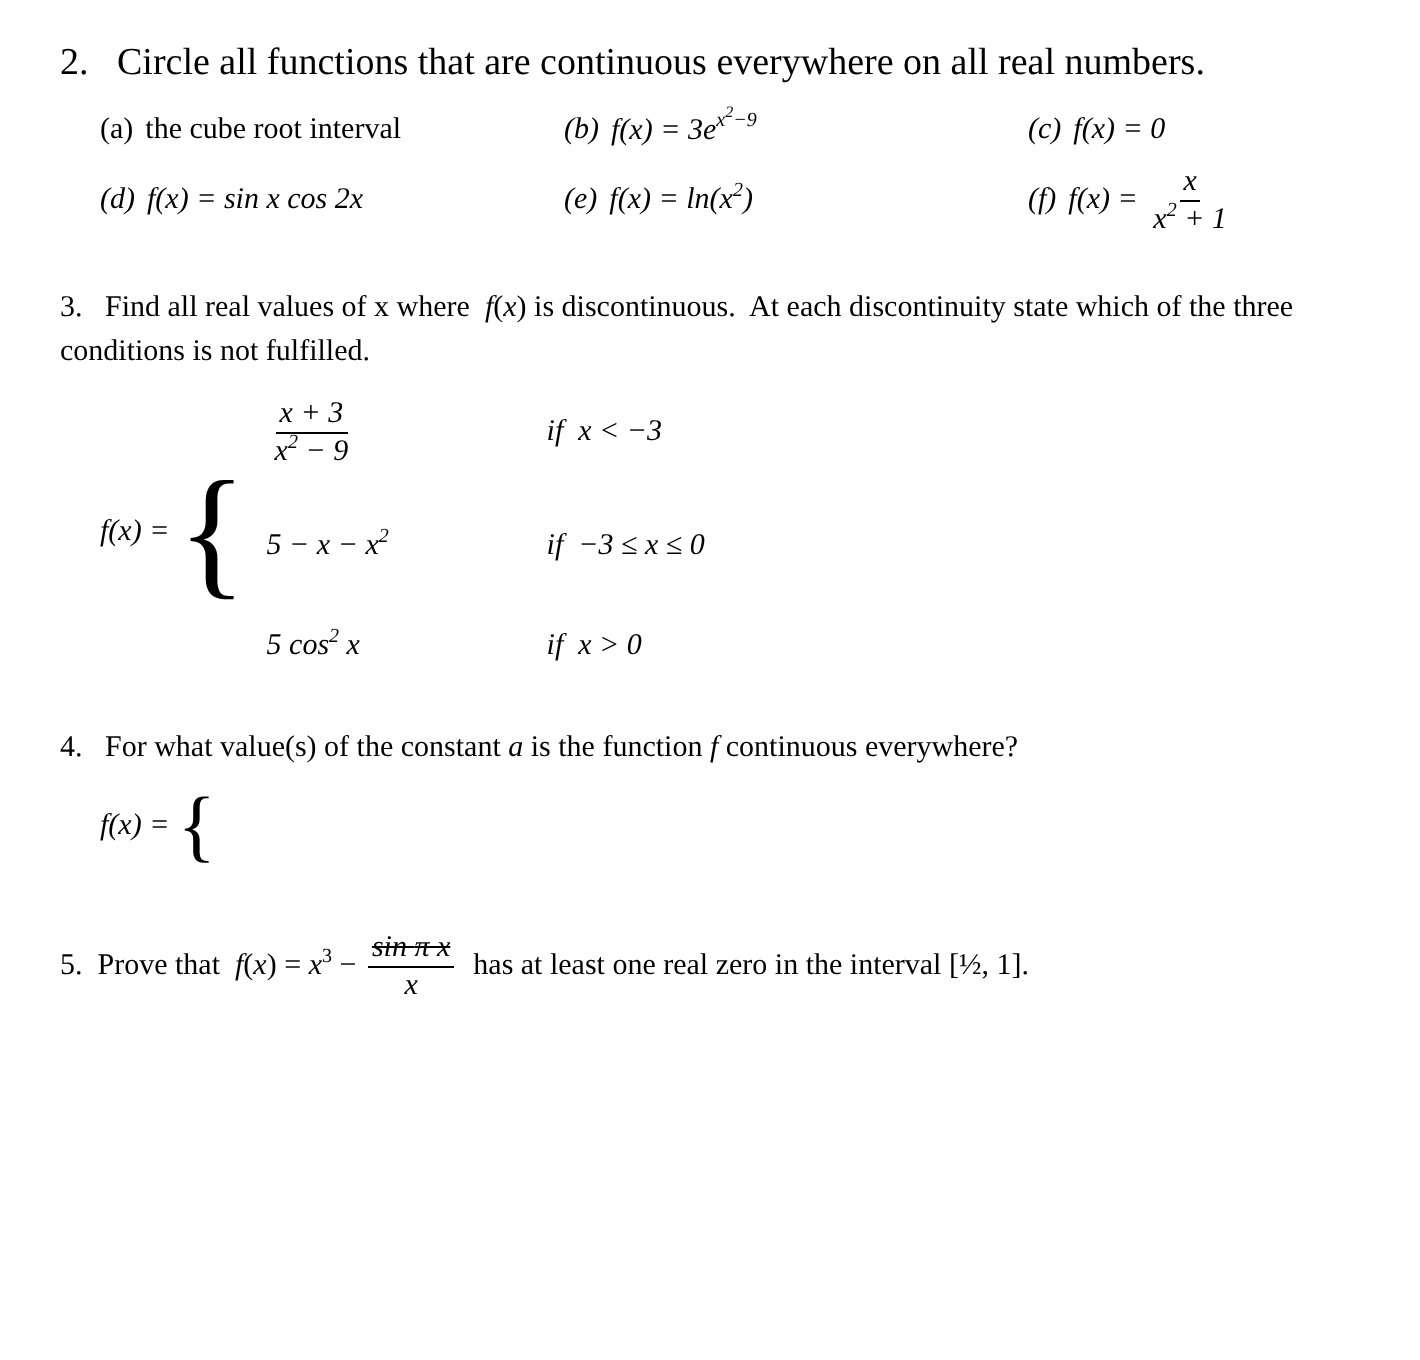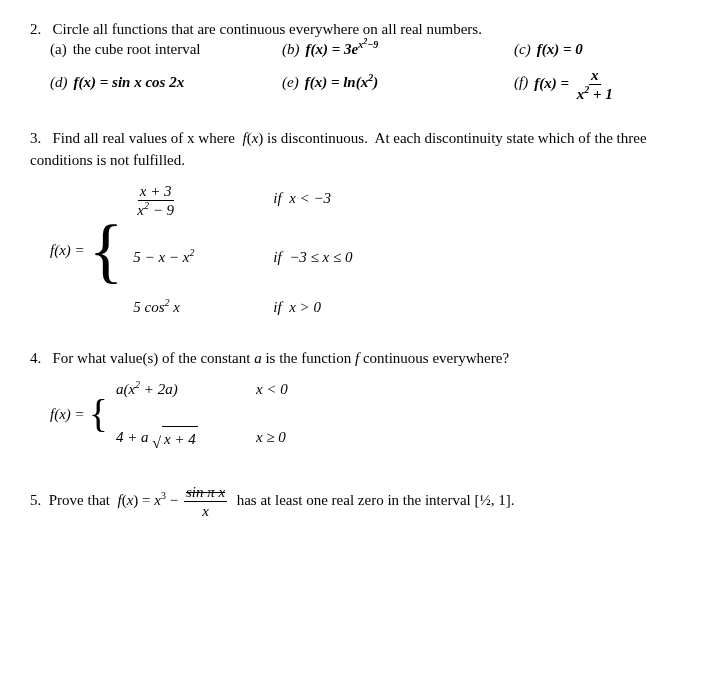--- a/index.html
+++ b/index.html
@@ -16,21 +16,22 @@
       width: 710px;
       min-height: 680px;
       padding: 18px 30px 18px 30px;
     }
 
     .problem {
       margin-bottom: 24px;
     }
 
     .problem-header {
-      font-size: 15px;
+      font-size: 19px;
+      margin-bottom: 10px;
       line-height: 1.5;
     }
 
     .options-row {
       display: flex;
       flex-direction: row;
       align-items: baseline;
       margin-bottom: 8px;
       padding-left: 20px;
       gap: 0;
@@ -50,21 +51,20 @@
     }
 
     .option-label-plain {
       font-style: normal;
       margin-right: 6px;
       white-space: nowrap;
     }
 
     .math {
       font-style: italic;
-      font-weight: bold;
     }
 
     .fraction {
       display: inline-flex;
       flex-direction: column;
       align-items: center;
       vertical-align: middle;
       font-style: italic;
       margin: 0 2px;
     }
@@ -248,38 +248,20 @@
 
 <div class="problem" style="margin-top: 28px;">
   <div class="problem4-text">
     <span>4.</span>
     &nbsp;&nbsp;For what value(s) of the constant <i>a</i> is the function <i>f</i> continuous everywhere?
   </div>
 
   <div class="piecewise-container" style="margin-left:20px; margin-top:6px;">
     <span class="piecewise-label"><i>f</i>(<i>x</i>) =</span>
     <span class="big-brace-sm" style="margin-right:8px;">{</span>
-    <div class="piecewise-cases">
-      <div class="piecewise-case">
-        <span class="case-expr">
-          <i>a</i>(<i>x</i><span class="sup">2</span> + 2<i>a</i>)
-        </span>
-        <span class="case-cond"><i>x</i> &lt; 0</span>
-      </div>
-      <div class="piecewise-case" style="margin-top:4px;">
-        <span class="case-expr">
-          4 + <i>a</i>
-          <span style="display:inline-flex; align-items:flex-end; vertical-align:middle;">
-            <span style="font-size:16px; line-height:1; margin-right:1px;">√</span>
-            <span style="border-top:1px solid #000; padding:0 2px; font-style:italic;"><i>x</i> + 4</span>
-          </span>
-        </span>
-        <span class="case-cond"><i>x</i> ≥ 0</span>
-      </div>
-    </div>
   </div>
 </div>
 
 <div class="problem" style="margin-top: 32px;">
   <div class="problem5-text">
     <span>5.</span>
     &nbsp;Prove that &nbsp;<i>f</i>(<i>x</i>) = <i>x</i><span class="sup">3</span> −
     <span class="fraction" style="vertical-align: middle;">
       <span class="numer" style="text-decoration: line-through; text-decoration-style: solid; text-decoration-color: #000;">sin <i>π x</i></span>
       <span class="denom"><i>x</i></span>

